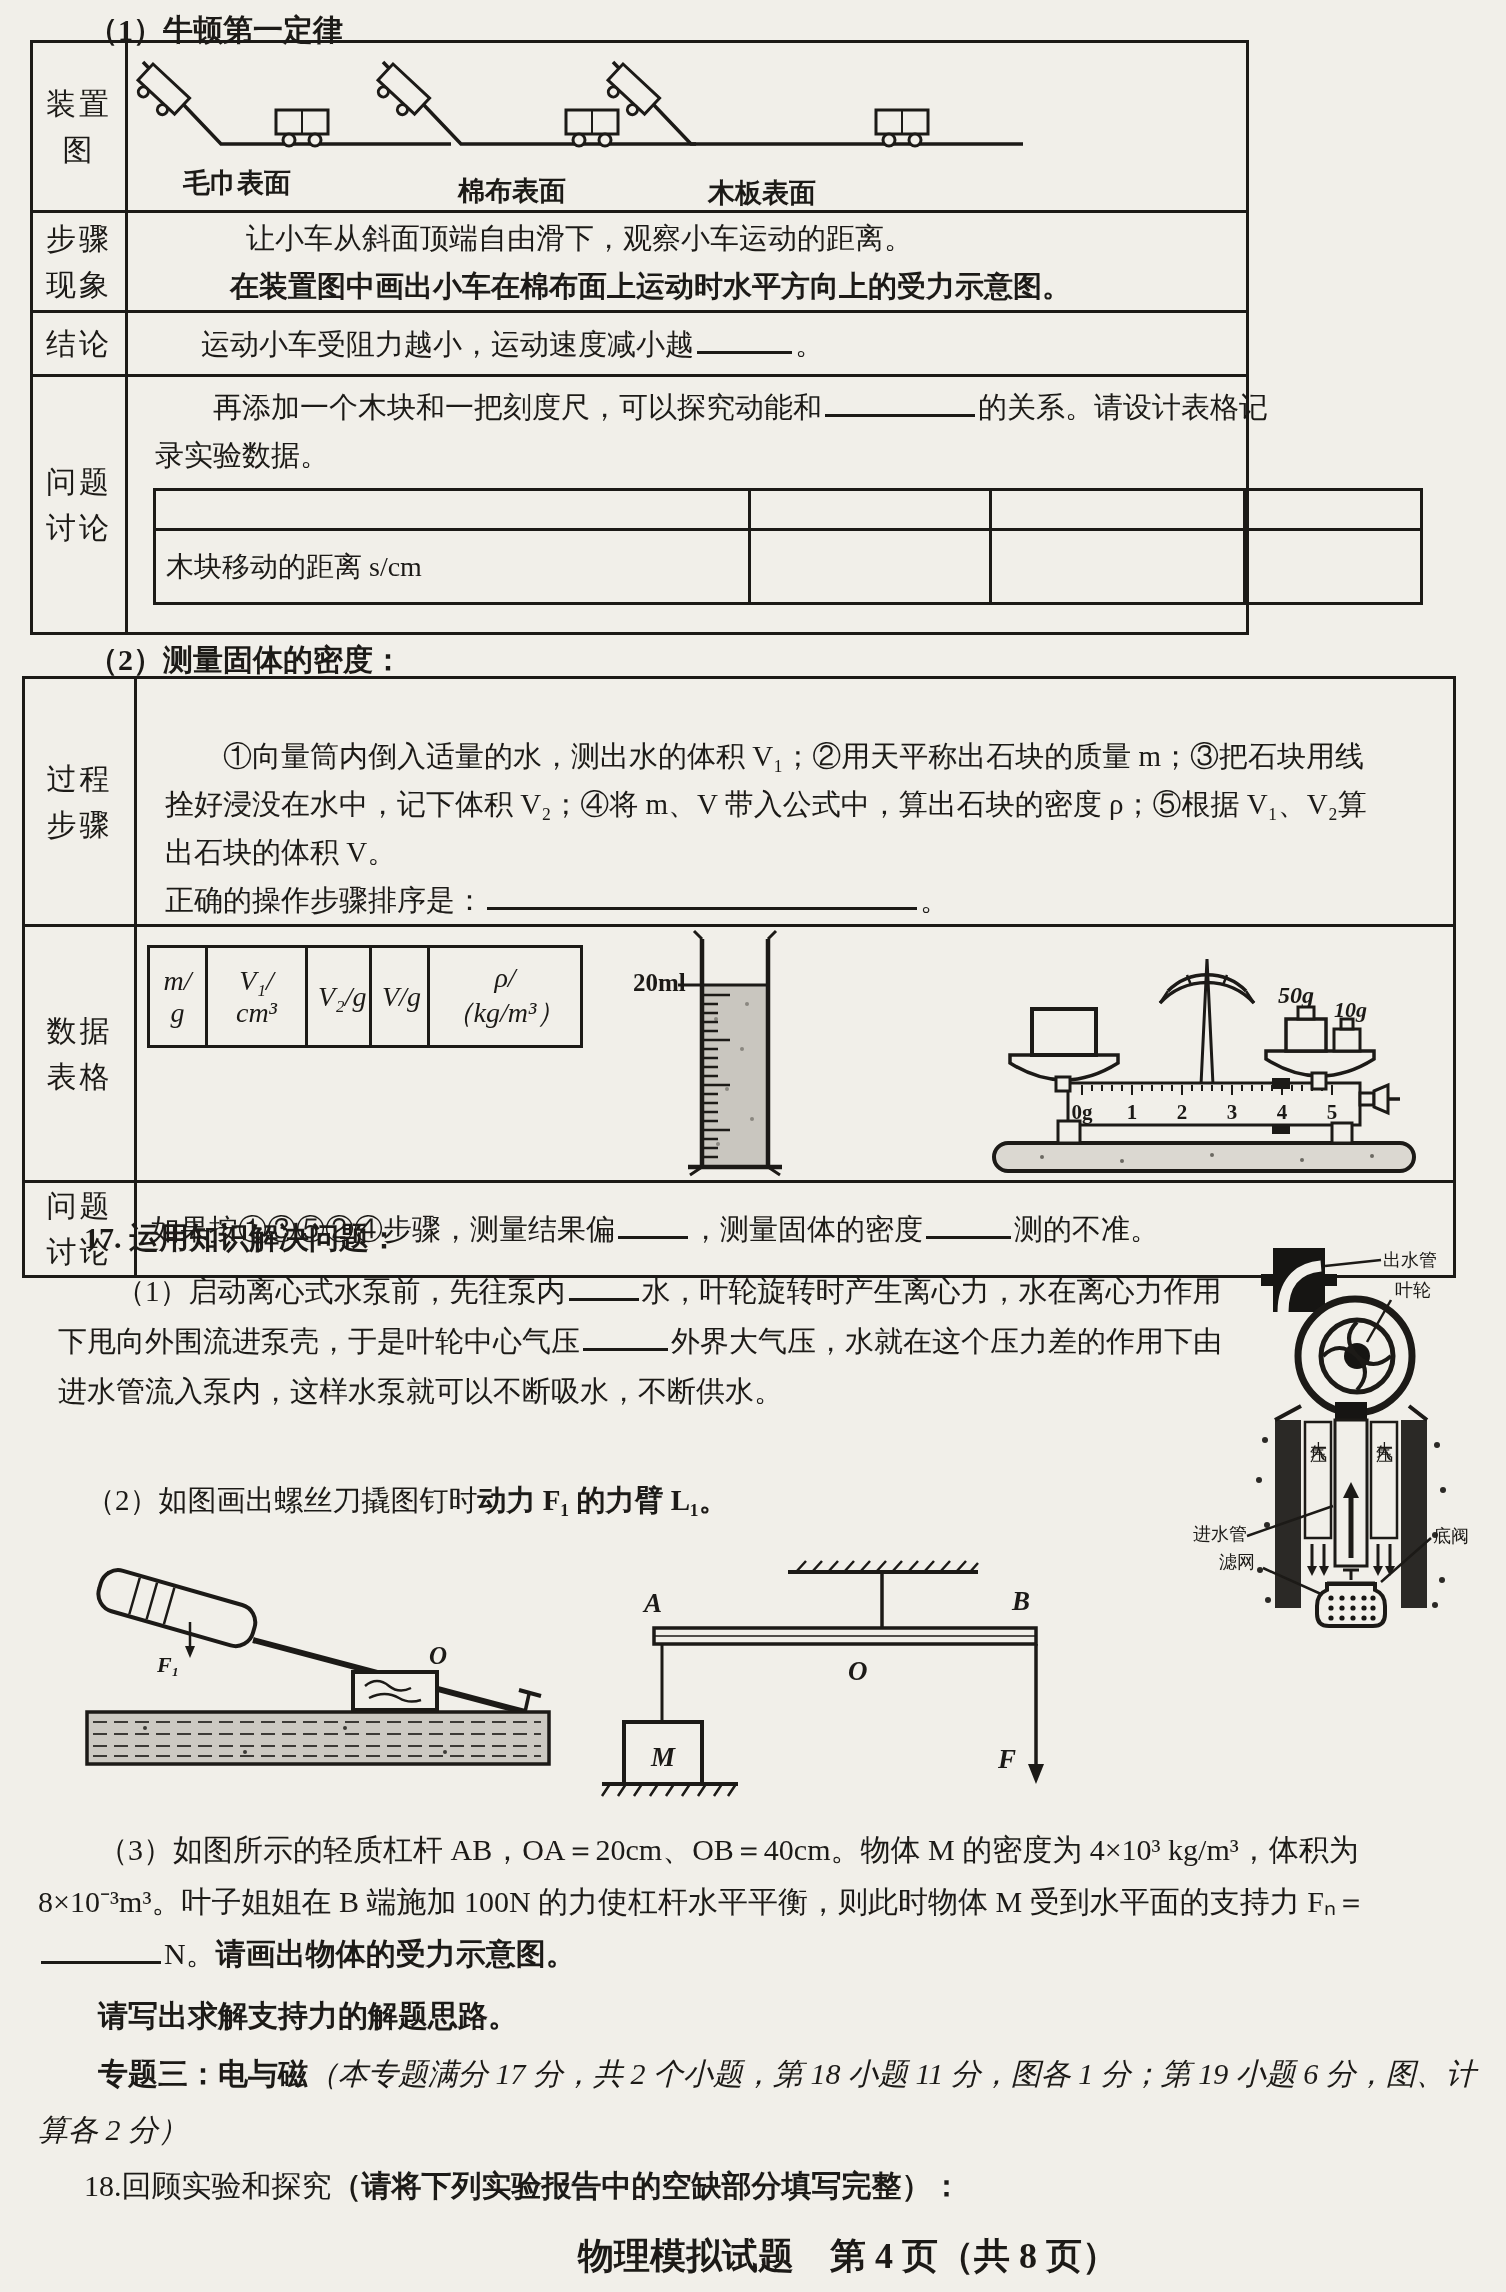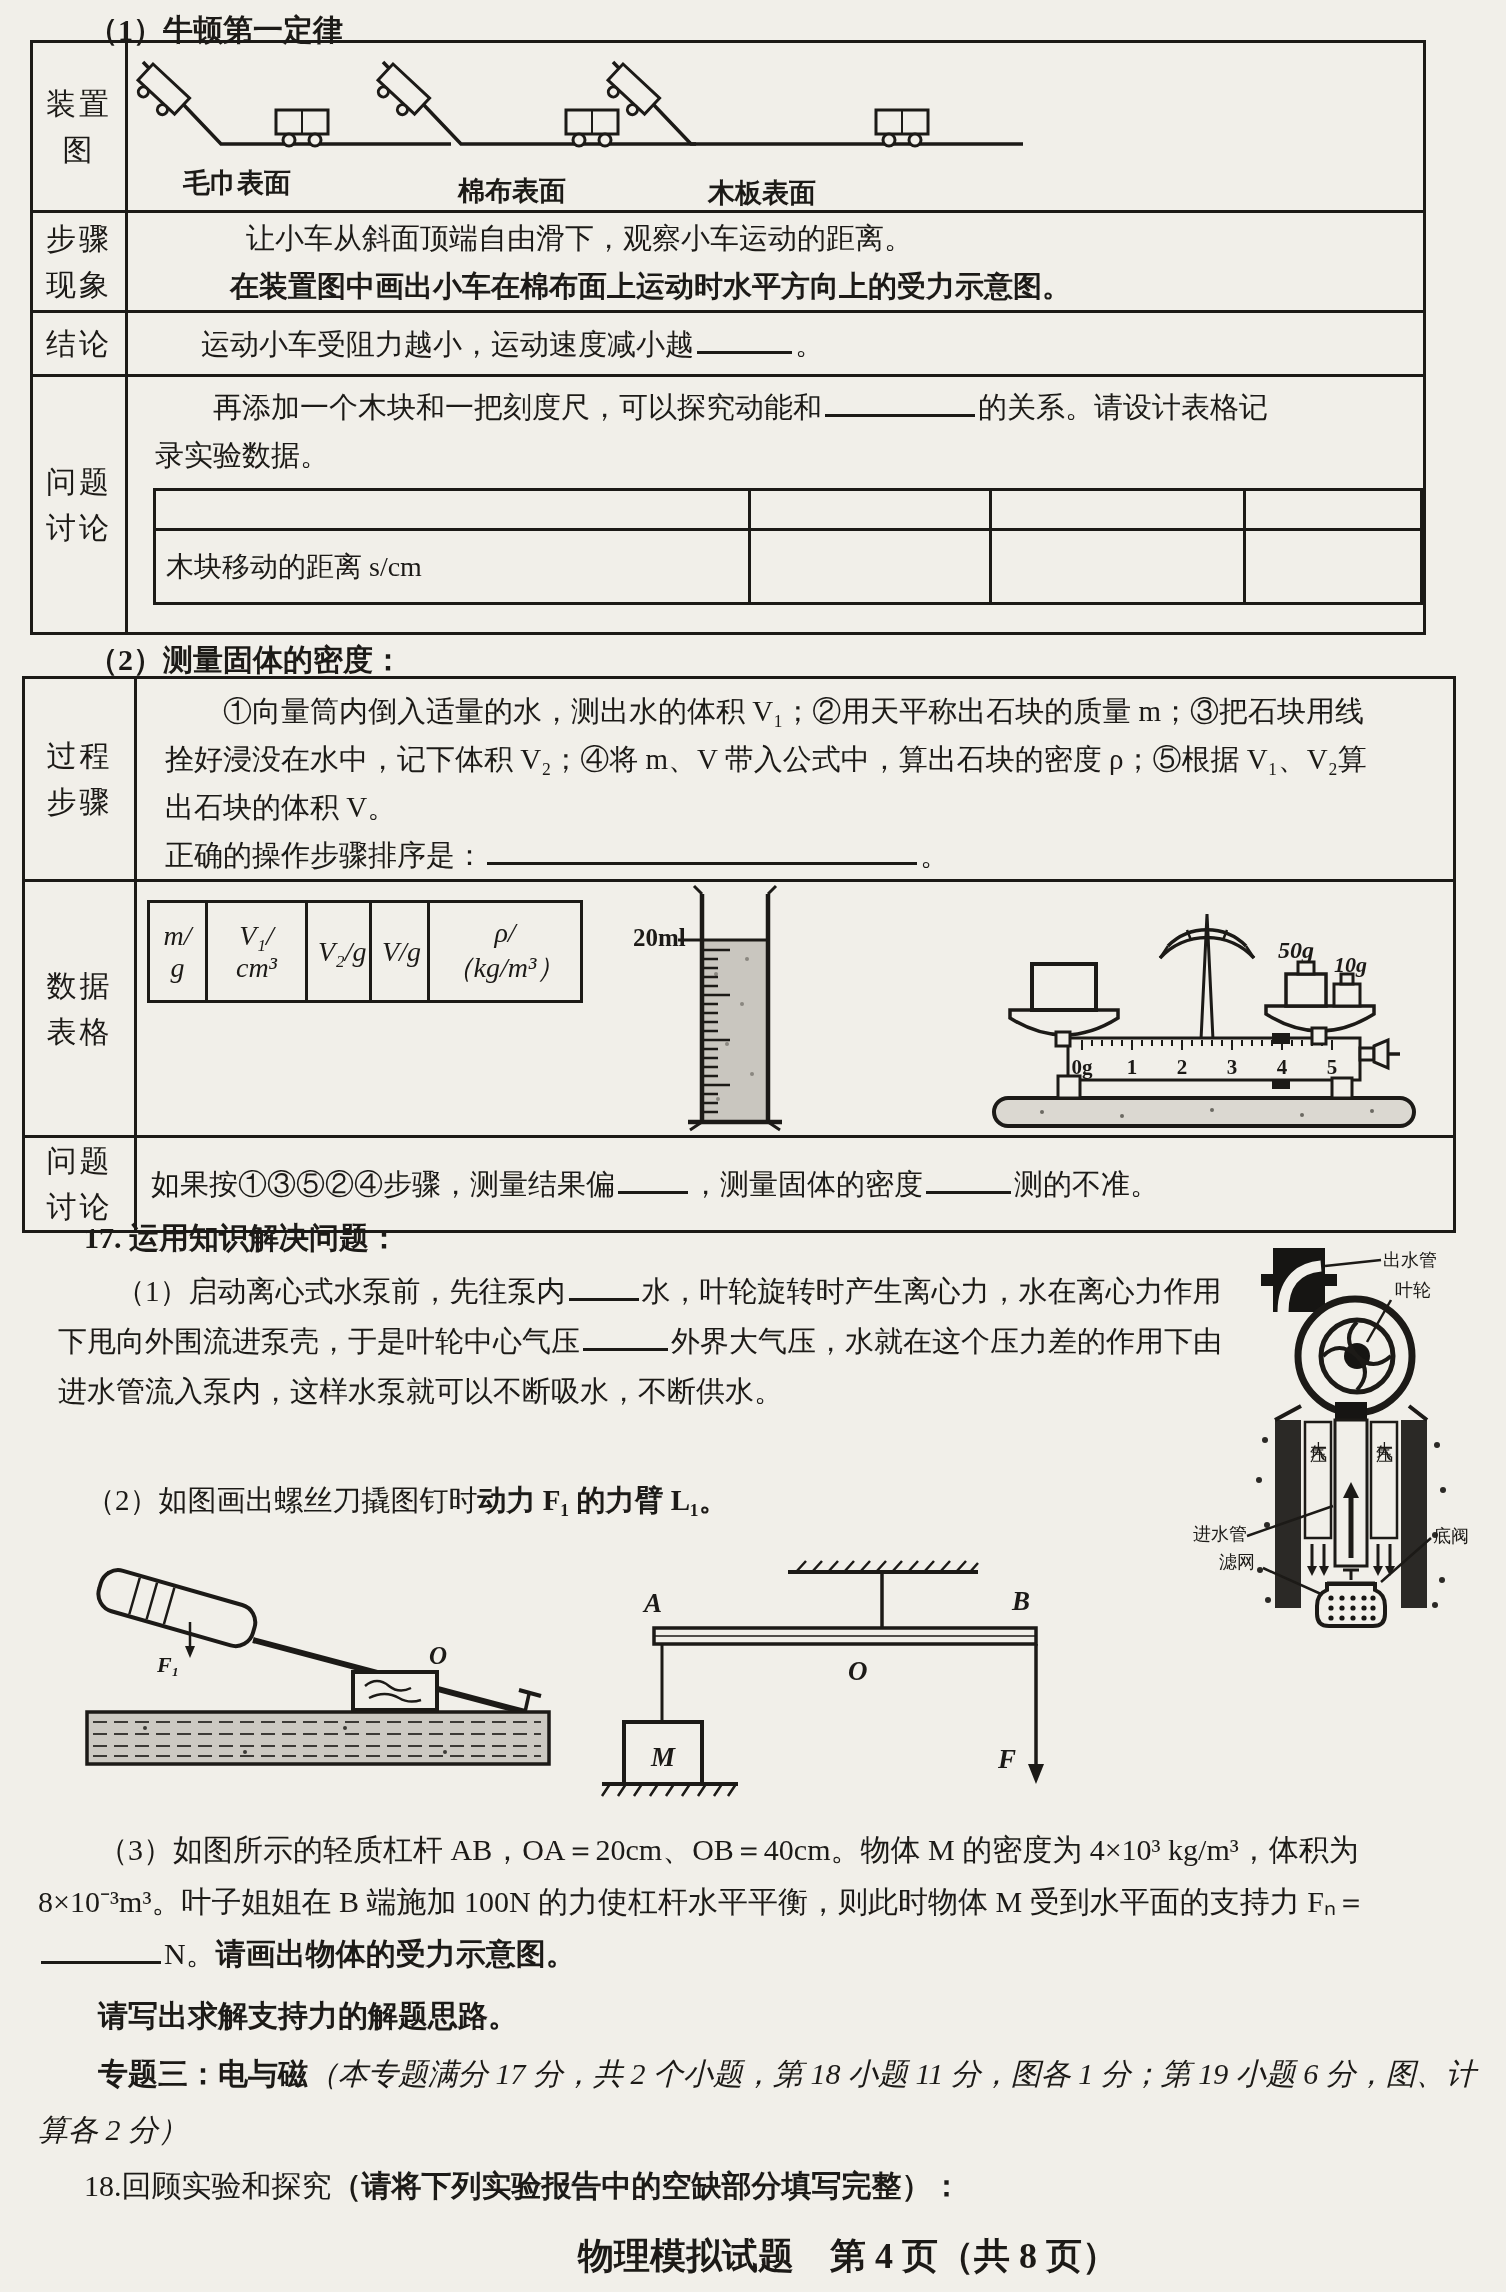--- a/index.html
+++ b/index.html
@@ -24,21 +24,21 @@
   .stroke{stroke:#1c1a17;fill:none;}
   .lbl-sm{font-size:18px;line-height:20px;position:absolute;white-space:nowrap;}
   .vert{writing-mode:vertical-rl;letter-spacing:3px;font-size:17px;}
   .ind2{text-indent:2em;}
 </style>
 </head>
 <body>
 
 <div class="abs txt bold" style="left:88px;top:6px;font-size:30px;">（1）牛顿第一定律</div>
 
-<table class="frame" style="left:30px;top:40px;width:1396px;">
+<table class="frame" style="left:30px;top:40px;width:1219px;">
 <colgroup>
       <col style="width:95px">
       <col>
     </colgroup>
 <tbody>
 <tr style="height:170px">
   <td class="lbl">装置图</td>
   <td style="position:relative;">
     <svg width="1296" height="166" viewBox="0 0 1296 166">
 
@@ -139,21 +139,21 @@
 <table class="frame" style="left:22px;top:676px;width:1434px;">
 <colgroup>
       <col style="width:112px">
       <col>
     </colgroup>
 <tbody>
 <tr style="height:190px">
   <td class="lbl">过程
 步骤</td>
   <td style="vertical-align:top;padding:8px 20px 0 28px;">
-    <div class="txt ind2" style="width:1220px;">①向量筒内倒入适量的水，测出水的体积 V₁；②用天平称出石块的质量 m；③把石块用线拴好浸没在水中，记下体积 V₂；④将 m、V 带入公式中，算出石块的密度 ρ；⑤根据 V₁、V₂算出石块的体积 V。</div>
+    <div class="txt ind2" style="width:1220px;margin-top:45px;">①向量筒内倒入适量的水，测出水的体积 V₁；②用天平称出石块的质量 m；③把石块用线拴好浸没在水中，记下体积 V₂；④将 m、V 带入公式中，算出石块的密度 ρ；⑤根据 V₁、V₂算出石块的体积 V。</div>
     <div class="txt"><span>正确的操作步骤排序是：</span><span class="blank w430"></span><span>。</span></div>
   </td>
 </tr>
 <tr style="height:256px">
   <td class="lbl">数据
 表格</td>
   <td style="position:relative;">
     <table class="inner abs" style="left:10px;top:18px;width:436px;">
       <colgroup>
               <col style="width:58px">

